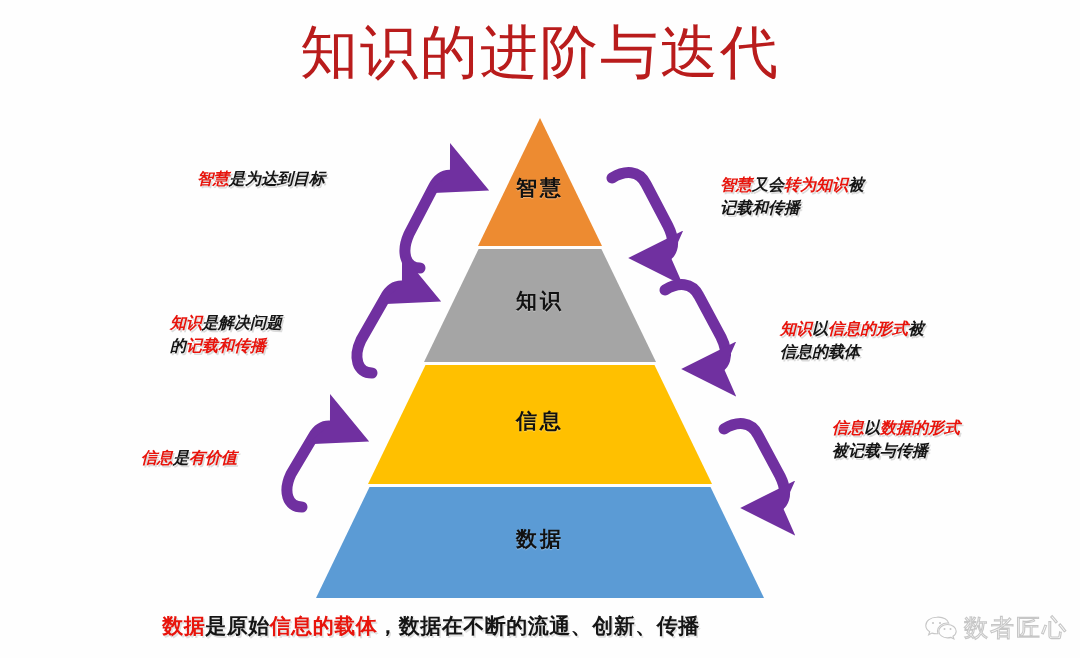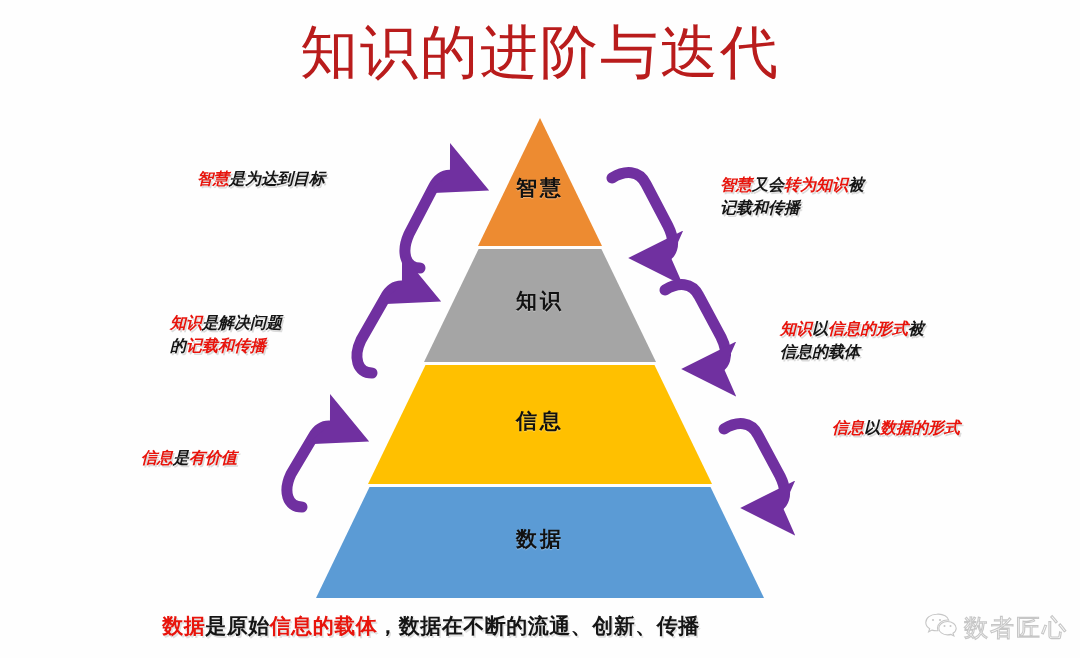--- a/index.html
+++ b/index.html
@@ -96,21 +96,21 @@
     text-shadow: 1.5px 1.5px 0 rgba(195,195,195,0.5);
     font-family: "DejaVu Sans", "Liberation Sans", sans-serif;
   }
   #caption-bottom .hl { color: #e8140c; }
 
   
   #watermark {
     position: absolute;
     right: 12px; bottom: 14px;
     display: flex;
-    align-items: flex-start;
+    align-items: center;
     gap: 6px;
     opacity: 0.55;
   }
   #watermark .wm-text {
     font-size: 24px;
     font-weight: 400;
     letter-spacing: 2px;
     color: transparent;
     -webkit-text-stroke: 1.1px #9a9a9a;
     white-space: nowrap;
@@ -179,20 +179,21 @@
     <div><span>记载和传播</span></div>
   </div>
 
   <div class="annot right" id="annot-knowledge-right">
     <div><span class="hl">知识</span><span>以</span><span class="hl">信息的形式</span><span>被</span></div>
     <div><span>信息的载体</span></div>
   </div>
 
   <div class="annot right" id="annot-info-right">
     <div><span class="hl">信息</span><span>以</span><span class="hl">数据的形式</span></div>
+    <div><span>被记载与传播</span></div>
   </div>
 
   <div id="caption-bottom">
     <span class="hl">数据</span><span>是原始</span><span class="hl">信息的载体</span><span>，数据在不断的流通、创新、传播</span>
   </div>
 
   <div id="watermark">
     <svg width="34" height="26" viewBox="0 0 34 26">
       <path d="M12.5 2.2C6.6 2.2 1.8 5.9 1.8 10.4c0 2.5 1.5 4.8 3.9 6.3l-1.1 3.1 3.4-1.7c1.4.4 2.9.6 4.5.6.5 0 1 0 1.5-.1-.3-.8-.5-1.6-.5-2.5 0-4.5 4.5-8.1 10-8.1.4 0 .8 0 1.2.1-1-3.4-5.2-6-10.2-6z" fill="none" stroke="#9a9a9a" stroke-width="1.1"></path>
       <path d="M32.2 16.2c0-3.7-3.9-6.7-8.7-6.7s-8.7 3-8.7 6.7 3.9 6.7 8.7 6.7c1.2 0 2.4-.2 3.5-.5l2.9 1.5-.9-2.6c1.9-1.2 3.2-3 3.2-5.1z" fill="none" stroke="#9a9a9a" stroke-width="1.1"></path>

